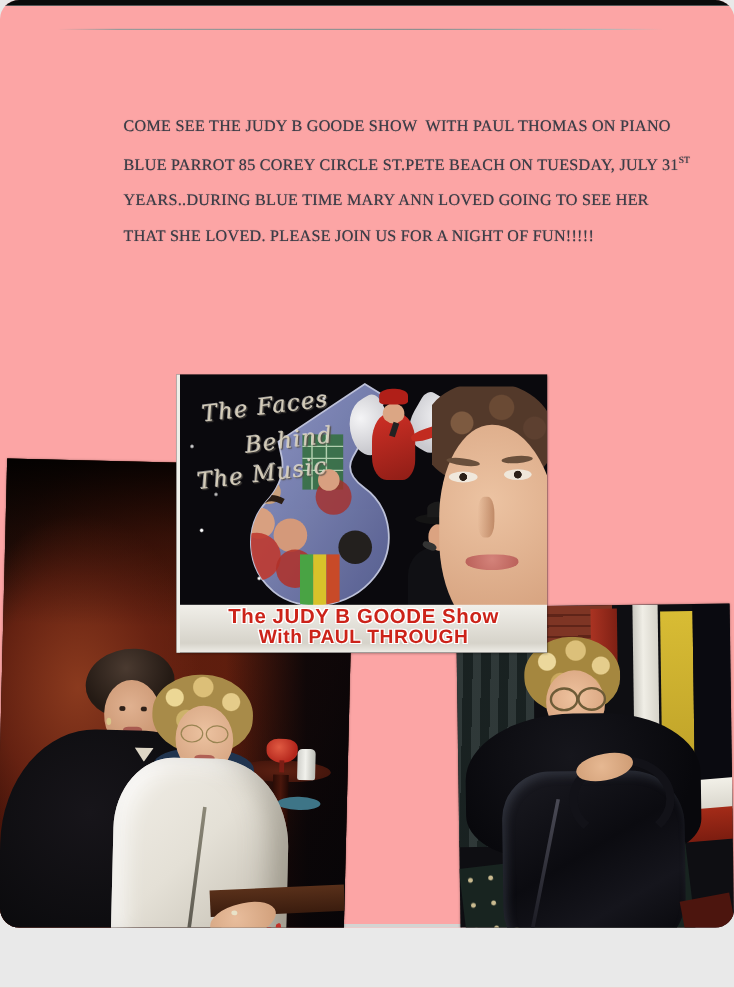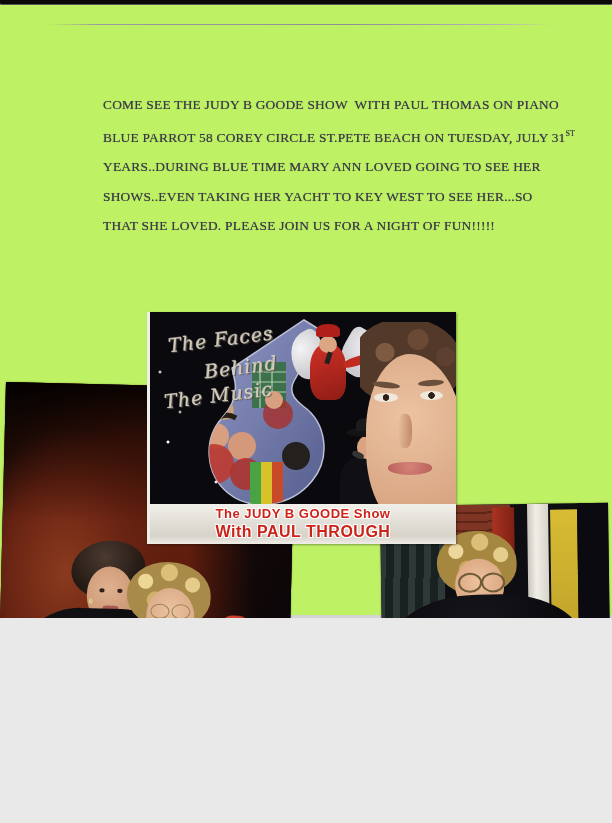--- a/index.html
+++ b/index.html
@@ -1,17 +1,17 @@
 <!DOCTYPE html>
 <html><head>
 <meta charset="utf-8">
 <style>
   html,body{margin:0;padding:0;}
   body{width:612px;height:823px;background:#e9e9e9;font-family:"Liberation Serif",serif;}
-  .page{position:relative;width:612px;height:618px;background:#bef264;overflow:hidden;}
+  .page{position:relative;width:612px;height:773px;background:#fca5a5;overflow:hidden;border-radius:16px;}
 
   
   .scan-top-edge{position:absolute;top:0;left:0;width:612px;height:6px;background:linear-gradient(180deg,#0a0a0a 0 4px,#555 4px 5px,transparent 5px);border-radius:0 0 3px 3px;}
   .scan-crease-line{position:absolute;top:24px;left:48px;width:505px;height:1px;background:linear-gradient(90deg,transparent,#9a9a9a 10%,#8f8f8f 60%,#b5b5b5 90%,transparent);}
   .scan-bottom-edge{position:absolute;bottom:0;left:0;width:612px;height:3px;background:#d4d4d2;}
 
   
   .flyer-text{position:absolute;left:103px;top:90px;color:#3c3c45;font-size:13.4px;letter-spacing:.25px;text-shadow:0 0 .7px rgba(70,70,82,.85);}
   .flyer-text p{margin:0;line-height:29.2px;white-space:pre;}
   .flyer-text sup{font-size:8px;letter-spacing:0;vertical-align:6px;}
@@ -98,21 +98,21 @@
       radial-gradient(circle at 60% 25%,#6a4a34 0 10px,transparent 11px),
       radial-gradient(circle at 85% 45%,#5d4030 0 9px,transparent 10px),#53392a;border-radius:48% 52% 42% 44%;}
   .pc-bf-face{position:absolute;left:6px;top:32px;width:100px;height:176px;background:radial-gradient(circle at 42% 36%,#ecc3a2,#d8a582 75%);border-radius:44% 56% 40% 46%;}
   .pc-bf-brow1{position:absolute;left:12px;top:60px;width:28px;height:6px;background:#6a503c;border-radius:50%;transform:rotate(7deg);}
   .pc-bf-brow2{position:absolute;left:58px;top:58px;width:26px;height:6px;background:#6a503c;border-radius:50%;transform:rotate(-4deg);}
   .pc-bf-eye1{position:absolute;left:14px;top:71px;width:24px;height:9px;background:radial-gradient(circle at 50% 50%,#2c2018 0 3px,#f0e8dc 3.5px 70%);border-radius:50%;}
   .pc-bf-eye2{position:absolute;left:60px;top:69px;width:23px;height:9px;background:radial-gradient(circle at 50% 50%,#2c2018 0 3px,#efe7da 3.5px 70%);border-radius:50%;}
   .pc-bf-nose{position:absolute;left:38px;top:92px;width:14px;height:34px;background:linear-gradient(90deg,transparent,#c08a67);border-radius:40%;}
   .pc-bf-lips{position:absolute;left:28px;top:140px;width:44px;height:13px;background:radial-gradient(circle at 50% 30%,#d4837a,#b95f58);border-radius:50% 50% 60% 60%;}
   .pc-banner{left:0;right:0;bottom:0;height:40px;background:linear-gradient(180deg,#f1efe9,#d6d3ca 80%,#efede7);text-align:center;font-family:"Liberation Sans",sans-serif;font-weight:bold;color:#cc2319;}
-  .pc-banner .b1{font-size:13px;line-height:19px;letter-spacing:.5px;text-shadow:-1px -1px 0 #fff,1px -1px 0 #fff,-1px 1px 0 #fff,1px 1px 0 #fff;}
+  .pc-banner .b1{font-size:17px;line-height:19px;letter-spacing:.5px;text-shadow:-1px -1px 0 #fff,1px -1px 0 #fff,-1px 1px 0 #fff,1px 1px 0 #fff;}
   .pc-banner .b2{font-size:16px;line-height:18px;letter-spacing:.5px;text-shadow:-1px -1px 0 #fff,1px -1px 0 #fff,-1px 1px 0 #fff,1px 1px 0 #fff;}
 
   
   .photo-right{left:380px;top:506px;width:228px;height:304px;z-index:2;transform:rotate(-.8deg);transform-origin:top left;background:#0e0e12;overflow:hidden;box-shadow:0 0 2px rgba(0,0,0,.4);}
   .rp-curtain{left:0;top:0;width:64px;height:200px;background:repeating-linear-gradient(92deg,#35403f 0 7px,#1b2524 7px 15px);opacity:.85;}
   .rp-brick{left:56px;top:0;width:74px;height:34px;background:repeating-linear-gradient(180deg,#7e3524 0 7px,#5f2418 7px 9px);}
   .rp-redframe{left:112px;top:3px;width:22px;height:64px;background:linear-gradient(90deg,#aa3322,#7e2014);}
   .rp-white-frame{left:147px;top:0;width:21px;height:176px;background:linear-gradient(90deg,#c8c6be,#f0eee6 40%,#d6d3c9);}
   .rp-yellow{left:170px;top:6px;width:27px;height:166px;background:linear-gradient(180deg,#d8bc34,#c2a52a 70%,#a8901f);}
   .rp-glass{left:197px;top:0;width:31px;height:170px;background:#0a0a10;}
@@ -143,23 +143,22 @@
 </head>
 <body>
 
 <div class="page">
 
   <div class="scan-top-edge el"></div>
   <div class="scan-crease-line el"></div>
 
   <div class="flyer-text">
     <p>COME SEE THE JUDY B GOODE SHOW  WITH PAUL THOMAS ON PIANO</p>
-    <p><span>BLUE PARROT 58 COREY CIRCLE ST.PETE BEACH ON TUESDAY, JULY 31</span><sup>ST</sup></p>
+    <p><span>BLUE PARROT 85 COREY CIRCLE ST.PETE BEACH ON TUESDAY, JULY 31</span><sup>ST</sup></p>
     <p>YEARS..DURING BLUE TIME MARY ANN LOVED GOING TO SEE HER</p>
-    <p>SHOWS..EVEN TAKING HER YACHT TO KEY WEST TO SEE HER...SO</p>
     <p>THAT SHE LOVED. PLEASE JOIN US FOR A NIGHT OF FUN!!!!!</p>
   </div>
 
   <div class="ph photo-left">
     <div class="el lp-table-top"></div>
     <div class="el lp-table-leg"></div>
     <div class="el lp-cocktail"></div>
     <div class="el lp-cocktail-stem"></div>
     <div class="el lp-canister"></div>
     <div class="el lp-teal-dish"></div>

